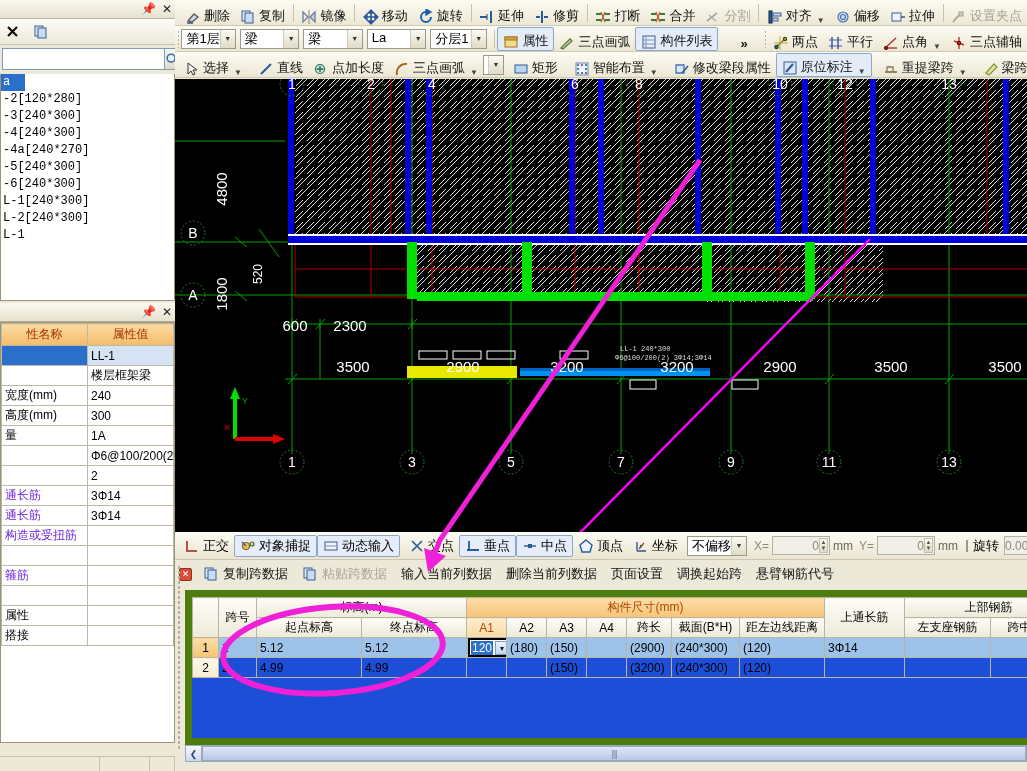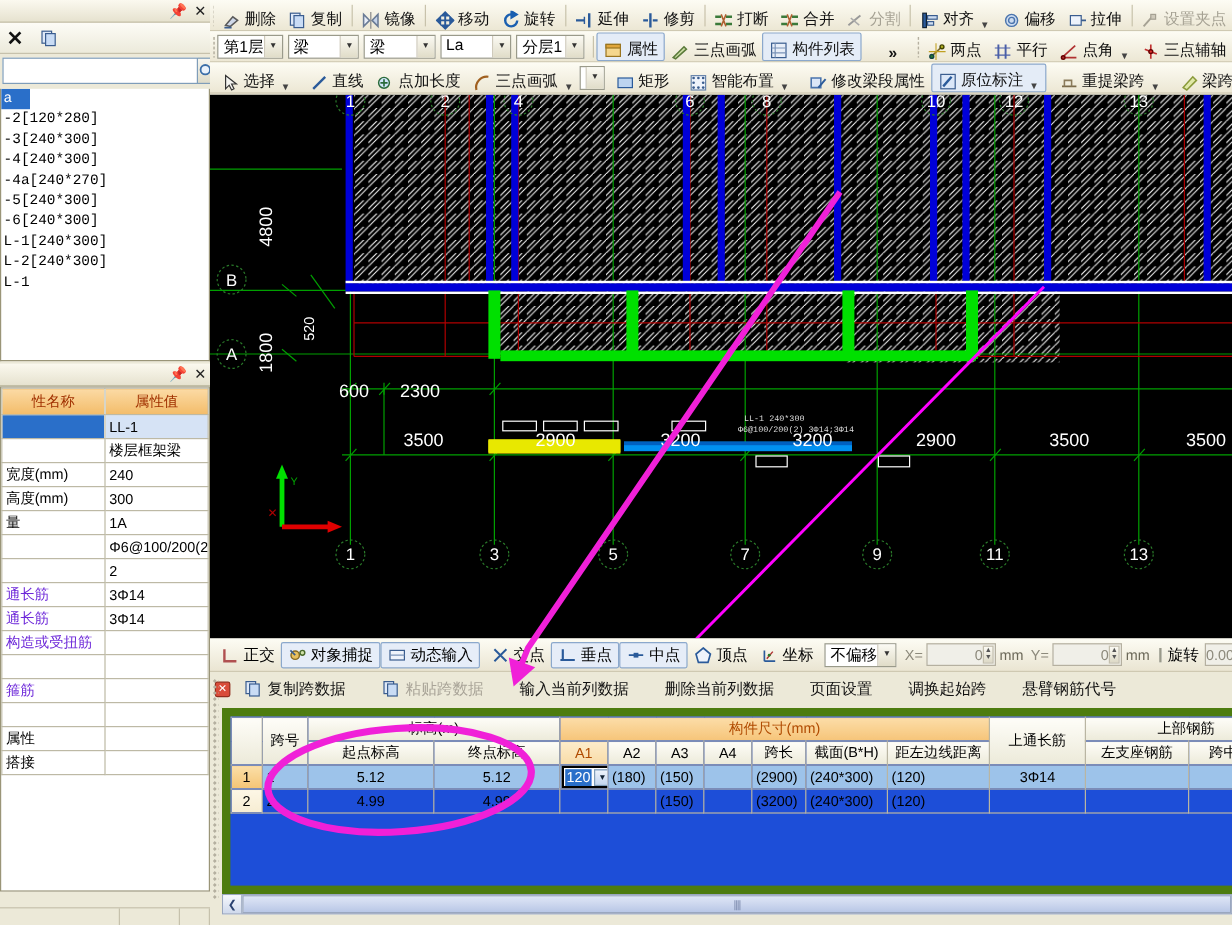--- a/index.html
+++ b/index.html
@@ -164,21 +164,21 @@
     white-space:nowrap; overflow:hidden;
   }
   table.dgrid th {
     background:linear-gradient(#fefdf8,#ecead9); font-weight:normal; text-align:center;
   }
   table.dgrid th.orange { background:linear-gradient(#fcdda8,#f6c478); color:#b04a00; }
   table.dgrid th.orange-sub { background:linear-gradient(#fdeccb,#f8dba6); color:#b04a00; }
   table.dgrid td.num { text-align:center; background:linear-gradient(#fdf7e6,#f6ecd2); }
   table.dgrid tr.active td { background:#9dc3ea; }
   table.dgrid tr.active td.num { background:linear-gradient(#fbdfa8,#f4c474); }
-  .mono { font-family:"Liberation Mono",monospace; font-size:11px;text-align:center; }
+  .mono { font-family:"Liberation Mono",monospace; font-size:11px; }
 
   .editcell { position:relative; }
   .editbox {
     position:absolute; left:1px; top:0px; width:44px; height:19px;
     border:2px solid #000; background:#fff; display:flex; align-items:center;
   }
   .editbox .etxt { background:#2a6fc9; color:#fff; font-size:12px; padding:0 1px; margin-left:1px;}
   .editbox .edrop { position:absolute; right:1px; top:1px; width:14px; height:14px;
     background:linear-gradient(#eef3fb,#c3d5ee); border:1px solid #7f9db9;
     display:flex;align-items:center;justify-content:center;font-size:7px;color:#123; }
@@ -887,21 +887,21 @@
     <div style="width: 12px; height: 12px; border: 1px solid rgb(154, 154, 138); background: rgb(255, 255, 255); margin: 0px 5px;"></div>
     <span style="font-size: 13px; padding-right: 5px;">旋转</span>
     <div class="numbox" style="width: 62px;">
       <span>0.000</span>
     </div>
   </div>
 
 <div id="tablearea">
   <div id="tbl-toolbar">
     <div id="close-x">✕</div>
-    <div id="tbl-toolbar-items" style="display:flex;align-items:center;gap:16px;">
+    <div id="tbl-toolbar-items" style="display:flex;align-items:center;">
         <div class="tt-item">
           <span class="ico"><svg width="16" height="16" viewBox="0 0 16 16">
               <rect x="2" y="2" width="8" height="10" fill="#dfe9f7" stroke="#3a5d8f" stroke-width="1"></rect>
               <rect x="5" y="4" width="8" height="10" fill="#c9dcf5" stroke="#3a5d8f" stroke-width="1"></rect>
             </svg></span>
           <span>复制跨数据</span>
         </div>
         <div class="tt-item dis">
           <span class="ico"><svg width="16" height="16" viewBox="0 0 16 16">
               <rect x="2" y="2" width="8" height="10" fill="#dfe9f7" stroke="#3a5d8f" stroke-width="1"></rect>

